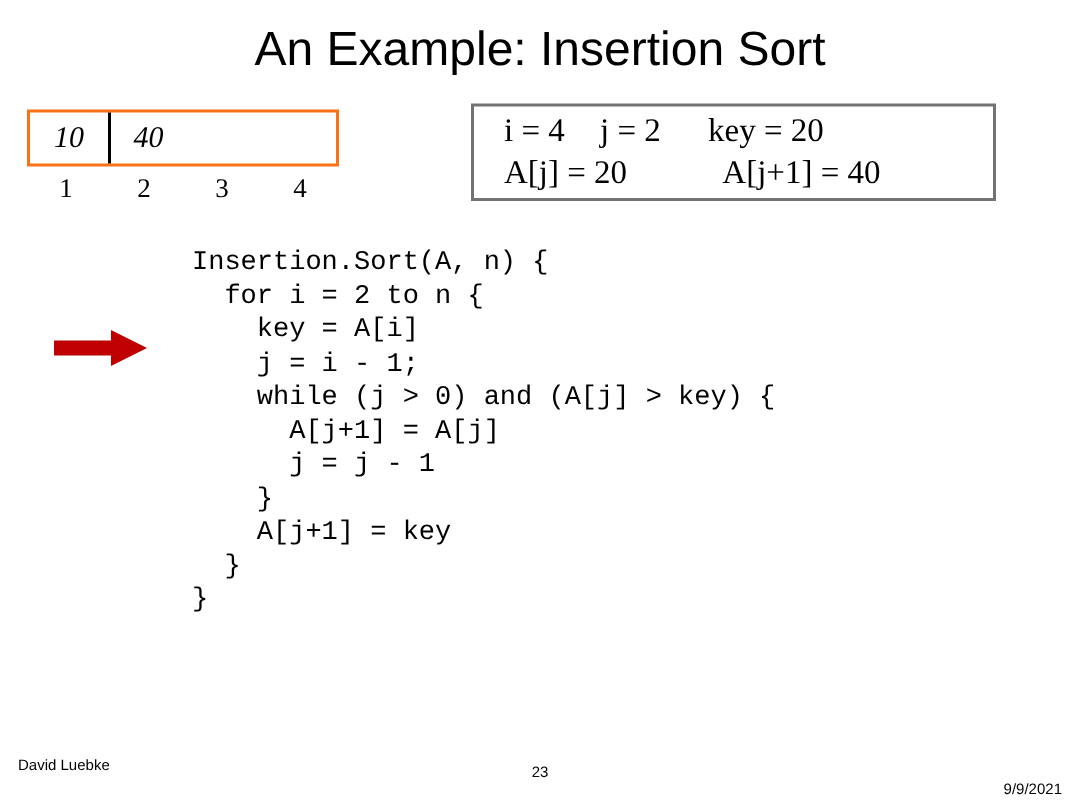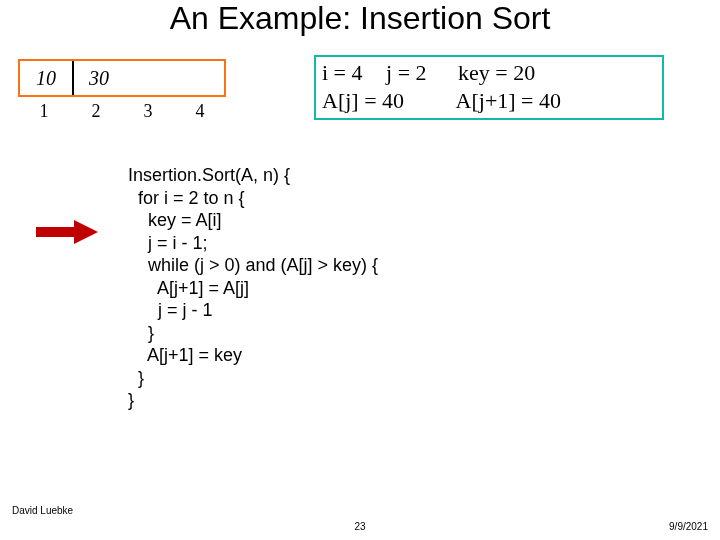--- a/index.html
+++ b/index.html
@@ -10,20 +10,21 @@
     height: 540px;
     background: #fff;
     font-family: Arial, Helvetica, sans-serif;
     position: relative;
     overflow: hidden;
   }
   .title {
     text-align: center;
     font-size: 32px;
     font-weight: 400;
+    margin-top: 14px;
     margin-bottom: 18px;
     color: #000;
   }
   .upper-row {
     position: relative;
     height: 90px;
   }
   .array-area {
     position: absolute;
     left: 18px;
@@ -53,87 +54,87 @@
   .index-cell {
     width: 52px;
     text-align: center;
     font-size: 18px;
     font-family: "Times New Roman", serif;
   }
   .state-box {
     position: absolute;
     left: 314px;
     top: 0px;
-    border: 2px solid #14b8a6;
-    padding: 2px 14px 4px 6px;
+    border: 2px solid #737373;
+    padding: 2px 14px 4px 20px;
     font-family: "Times New Roman", serif;
     font-size: 22px;
     line-height: 1.25;
     min-width: 350px;
   }
   .state-line1 span { display: inline-block; }
   .sp-j { margin-left: 18px; }
   .sp-key { margin-left: 26px; }
-  .sp-aj1 { margin-left: 46px; }
+  .sp-aj1 { margin-left: 58px; }
   .arrow {
     position: absolute;
     left: 36px;
     top: 220px;
   }
   .arrow-svg { width: 62px; height: 24px; }
   .code {
     position: absolute;
     left: 128px;
     top: 164px;
-    font-family: Liberation Sans, sans-serif;
+    font-family: Liberation Mono, monospace;
     font-size: 18px;
     line-height: 1.25;
     white-space: pre;
   }
   .footer {
     position: absolute;
     left: 0;
     right: 0;
     bottom: 8px;
     font-size: 10px;
     font-family: Arial, sans-serif;
     color: #000;
   }
   .footer .author { position: absolute; left: 12px; bottom: 16px; }
-  .footer .slide  { position: absolute; left: 50%; transform: translateX(-50%); bottom: 0; text-align: right; }
+  .footer .slide  { position: absolute; left: 50%; transform: translateX(-50%); bottom: 11px; text-align: right; }
   .footer .date   { position: absolute; right: 12px; bottom: 0; margin-top: 32px; }
 </style>
 </head>
 <body>
 
 <div class="title">An Example: Insertion Sort</div>
 
 <div class="upper-row">
 
   <div class="array-area">
     <div class="array-boxes">
       <div class="array-cell">10</div>
-      <div class="array-cell">30</div>
+      <div class="array-cell">40</div>
     </div>
     <div class="index-row">
       <div class="index-cell">1</div>
       <div class="index-cell">2</div>
       <div class="index-cell">3</div>
       <div class="index-cell">4</div>
     </div>
   </div>
 
   <div class="state-box">
     <div class="state-line1">
       <span>i = 4</span>
       <span class="sp-j">j = 2</span>
       <span class="sp-key">key = 20</span>
     </div>
     <div class="state-line2">
-      <span>A[j] = 40</span>
+      <span>A[j] = 20</span>
       <span class="sp-aj1">A[j+1] = 40</span>
     </div>
   </div>
 
 </div>
 
 <div class="arrow">
   <svg class="arrow-svg" viewBox="0 0 62 24">
     <polygon points="0,7 38,7 38,0 62,12 38,24 38,17 0,17" fill="#c00000"></polygon>
   </svg>

